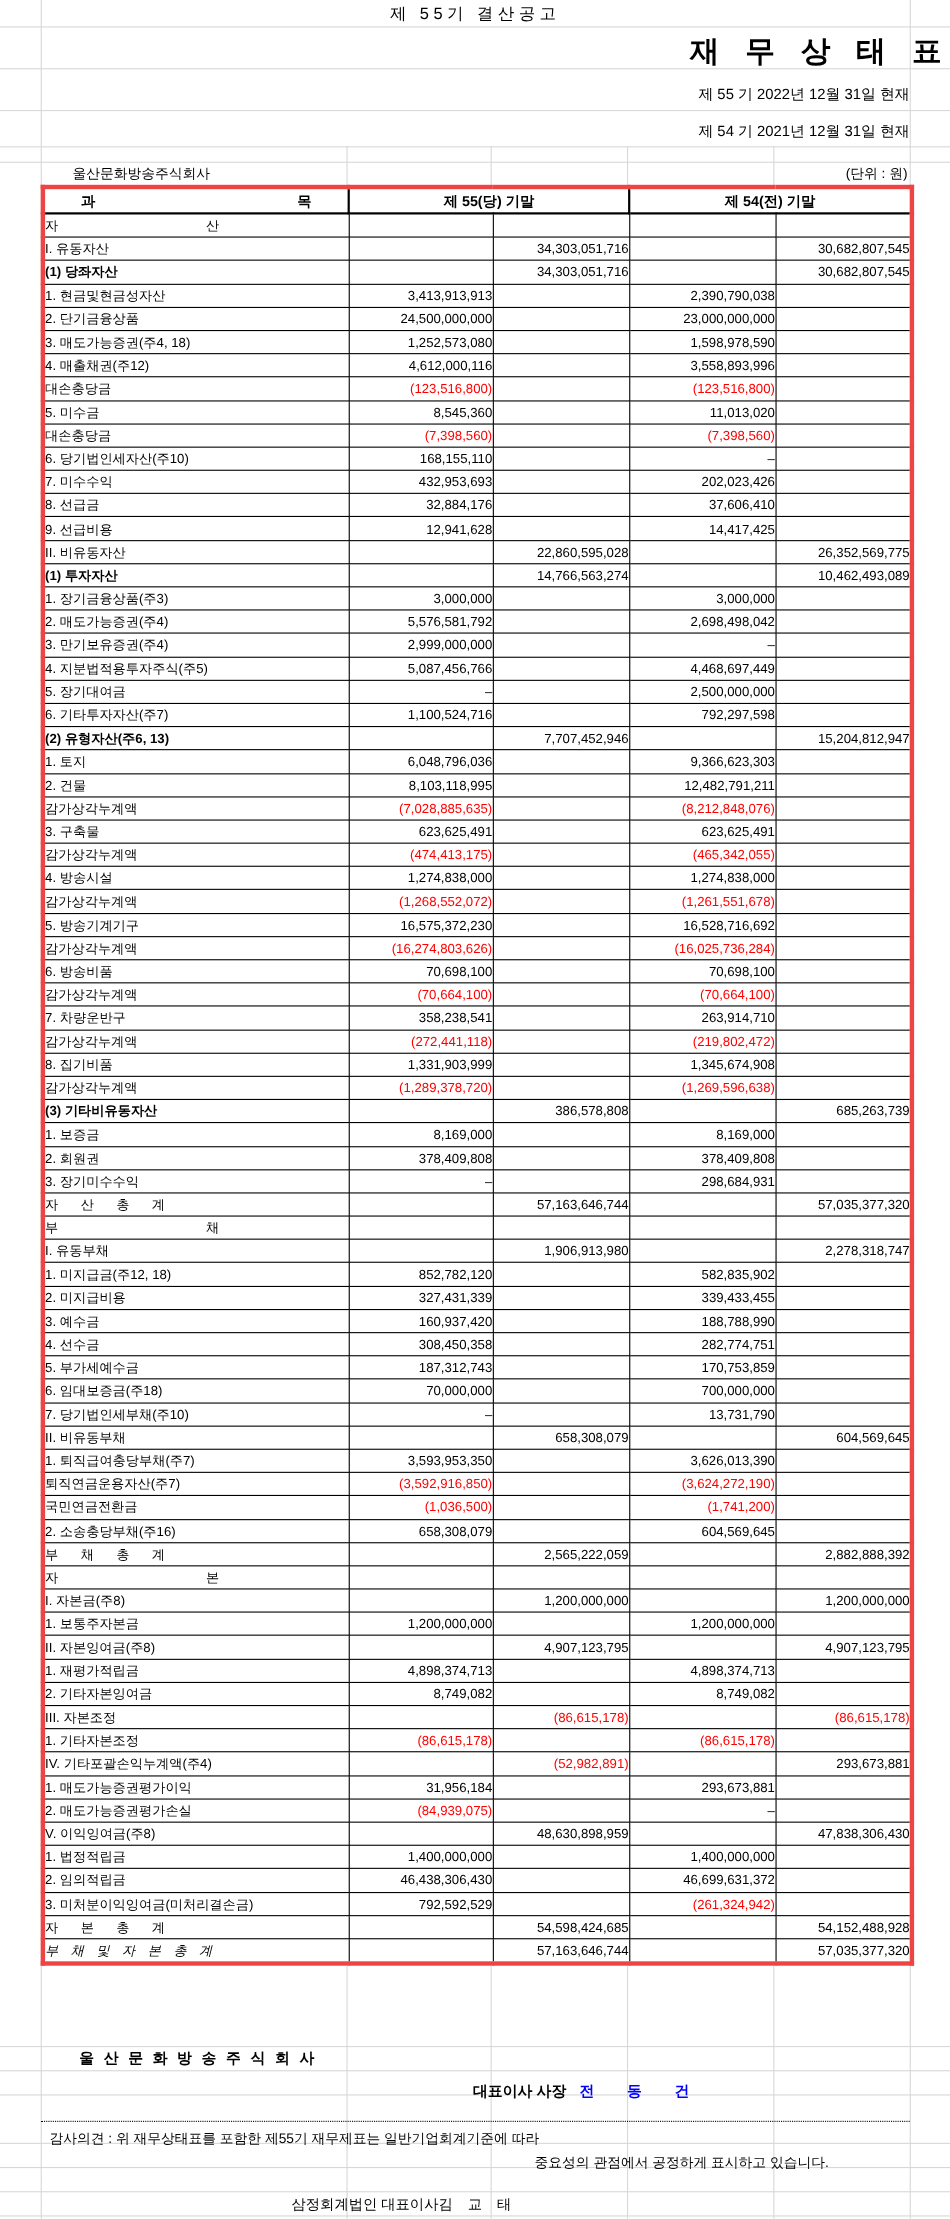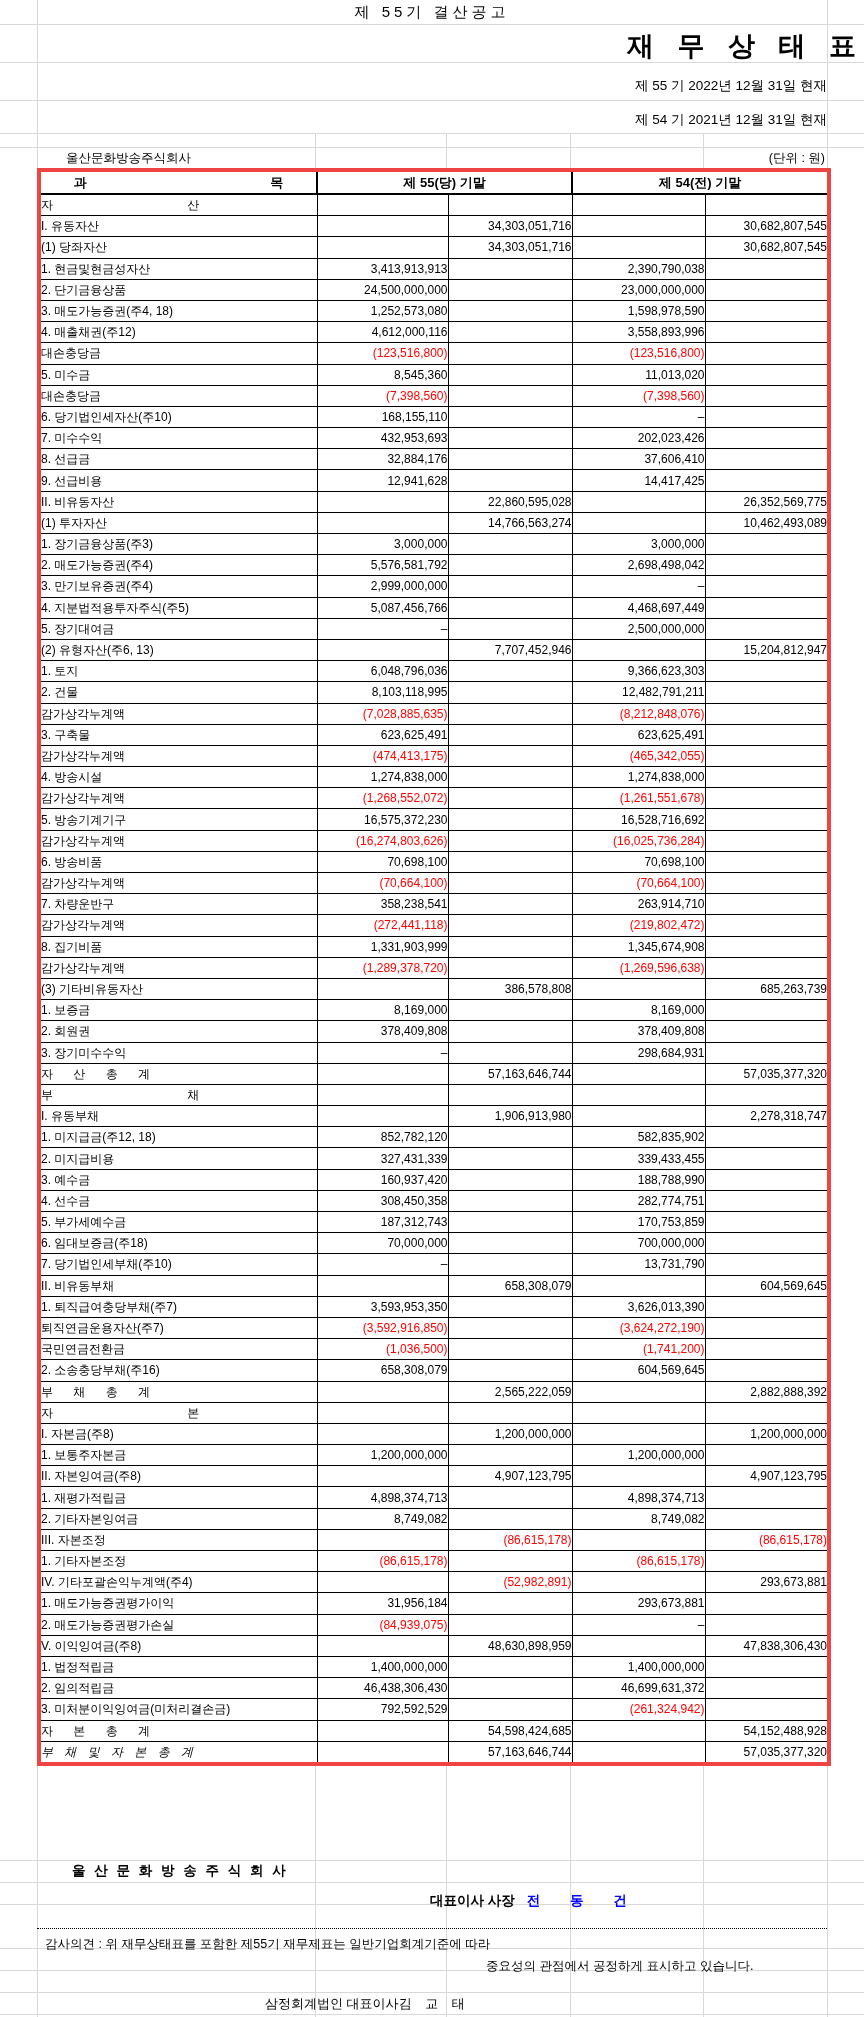--- a/index.html
+++ b/index.html
@@ -31,21 +31,21 @@
   table.bs th.acct-h{word-spacing:180px;}
   table.bs td{
     border:1px solid #000;height:20.2px;font-size:12px;padding:0;
     overflow:hidden;white-space:nowrap;line-height:20px;
   }
   td.acct{border-right:2px solid #000;text-align:left;}
   td.col1{border-right:2px solid #000;}
   td.col3{border-right:2px solid #000;}
   td.num{text-align:right;padding-right:3px;}
   td.neg{color:var(--neg);}
-  .lv0{padding-left:4px;margin-left:15px;} .lv1{padding-left:18px;} .lv2{padding-left:33px;} .lv3{padding-left:51px;}
+  .lv0{padding-left:4px;margin-left:15px;} .lv1{padding-left:18px;font-weight:bold;} .lv2{padding-left:33px;} .lv3{padding-left:51px;}
   .sp-w{word-spacing:131px;} .sp-t{word-spacing:17px;} .sp-m{word-spacing:8px;font-style:italic;}
   
   .f-company{position:absolute;top:1862px;left:72px;font-size:13.5px;font-weight:bold;word-spacing:5px;z-index:2;}
   .f-ceo{position:absolute;top:1892px;left:430px;font-size:13.5px;font-weight:bold;z-index:2;}
   .f-ceo .ceo-name{color:var(--sig);word-spacing:26px;margin-left:12px;}
   .dotline{position:absolute;top:1928px;left:37px;width:790px;border-top:1px dotted #000;z-index:2;}
   .f-audit1{position:absolute;top:1936px;left:45px;font-size:12.5px;z-index:2;}
   .f-audit2{position:absolute;top:1958px;left:486px;font-size:12.5px;z-index:2;}
   .f-auditor{position:absolute;top:1995px;left:265px;font-size:13px;z-index:2;}
   .f-auditor .aud-name{word-spacing:10px;}
@@ -238,20 +238,27 @@
         <td class="num col3"></td>
       </tr>
       <tr>
         <td class="acct lv2">5. 장기대여금</td>
         <td class="num col0">–</td>
         <td class="num col1"></td>
         <td class="num col2">2,500,000,000</td>
         <td class="num col3"></td>
       </tr>
       <tr>
+        <td class="acct lv2">6. 기타투자자산(주7)</td>
+        <td class="num col0">1,100,524,716</td>
+        <td class="num col1"></td>
+        <td class="num col2">792,297,598</td>
+        <td class="num col3"></td>
+      </tr>
+      <tr>
         <td class="acct lv1">(2) 유형자산(주6, 13)</td>
         <td class="num col0"></td>
         <td class="num col1">7,707,452,946</td>
         <td class="num col2"></td>
         <td class="num col3">15,204,812,947</td>
       </tr>
       <tr>
         <td class="acct lv2">1. 토지</td>
         <td class="num col0">6,048,796,036</td>
         <td class="num col1"></td>

